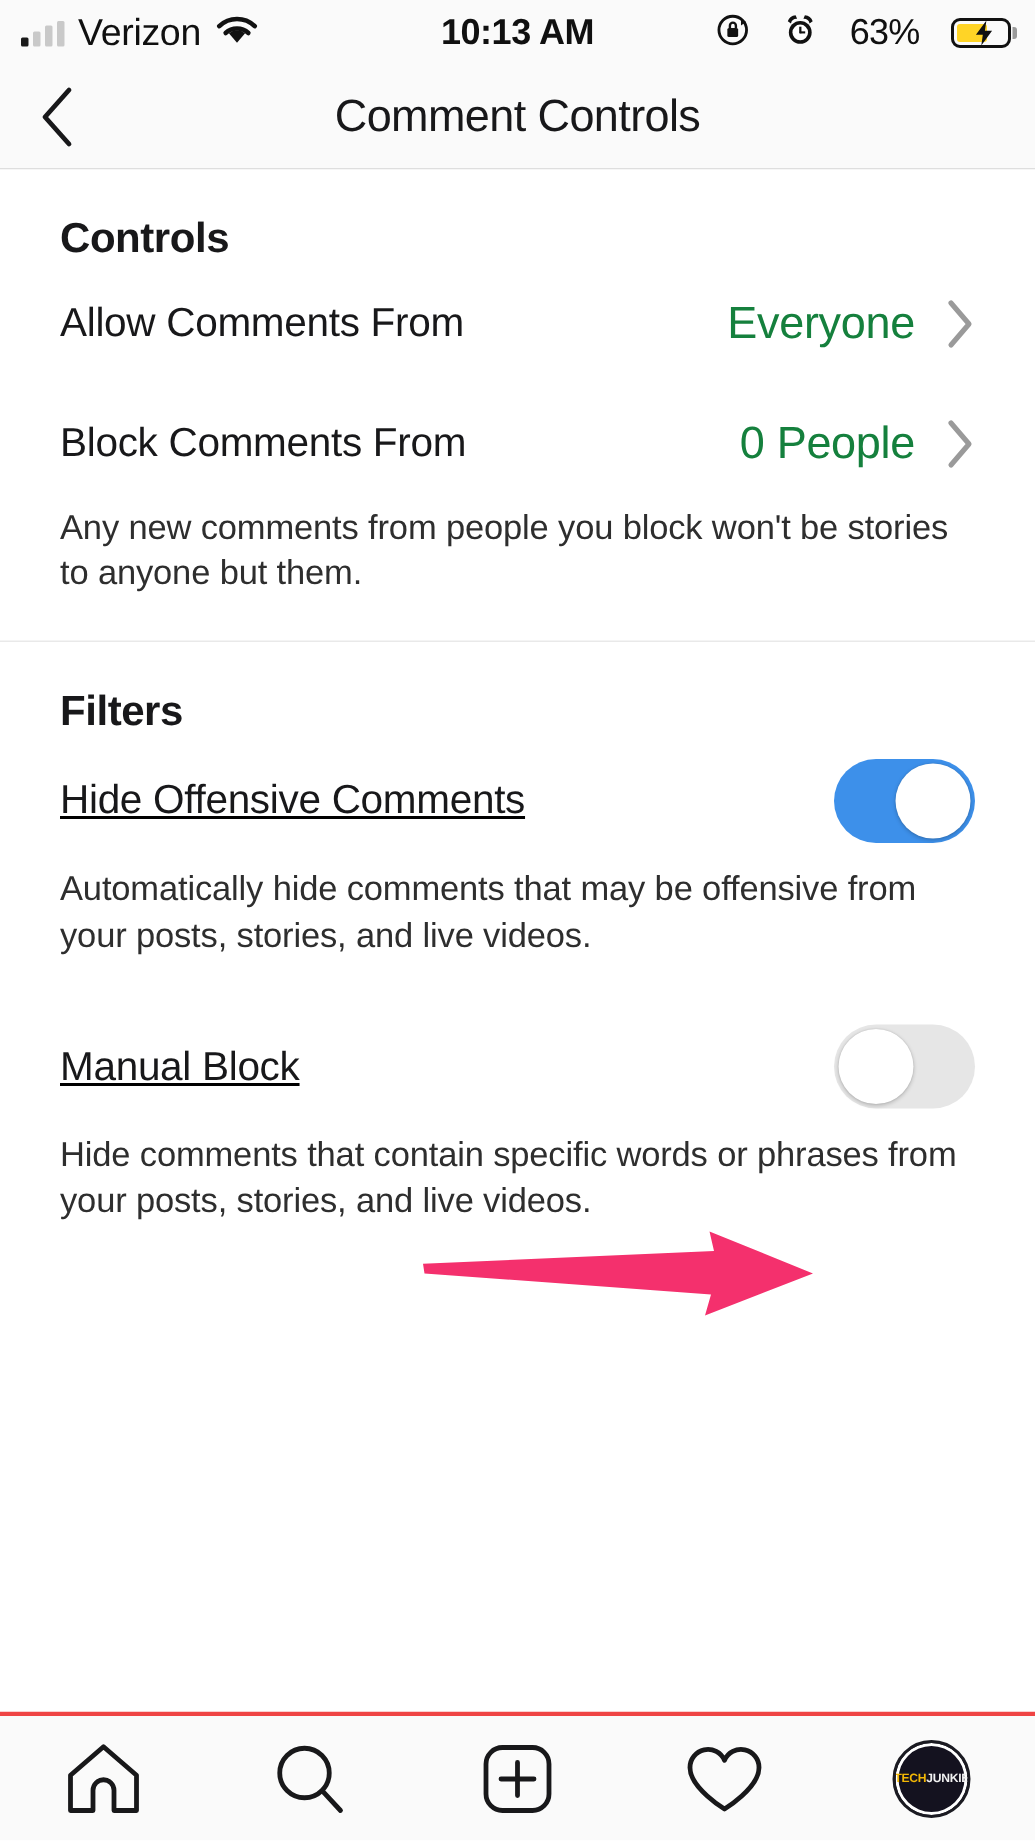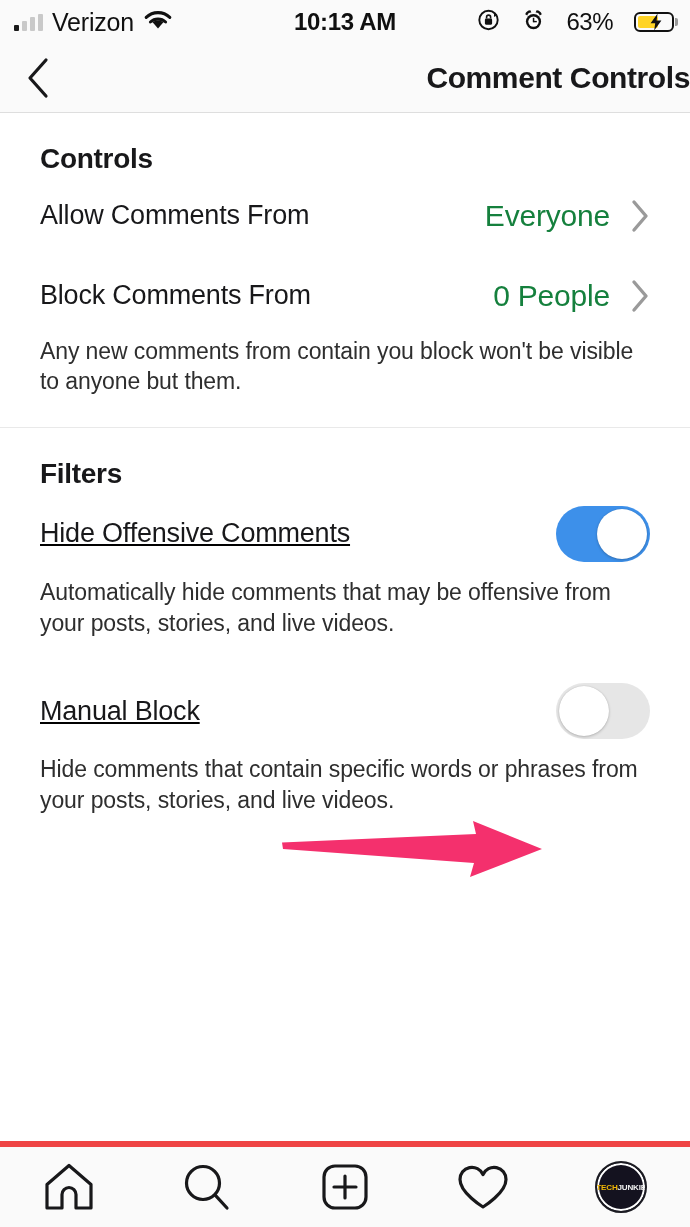--- a/index.html
+++ b/index.html
@@ -143,23 +143,23 @@
     display: flex;
     align-items: center;
     justify-content: center;
     padding-left: 4px;
     box-sizing: border-box;
     cursor: pointer;
   }
   .nav-title {
     position: absolute;
     left: 0; right: 0;
-    text-align: right;
+    text-align: center;
     font-size: 30px;
-    font-weight: bold;
+    font-weight: normal;
     color: #18181a;
     letter-spacing: -0.4px;
     pointer-events: none;
   }
 
   
   .content {
     flex: 1 1 auto;
     background: #ffffff;
     overflow: hidden;
@@ -254,21 +254,21 @@
     height: 62px;
     pointer-events: none;
     z-index: 20;
   }
 
   
   .tab-bar {
     flex: 0 0 86px;
     height: 86px;
     background: #fafafa;
-    border-top: 6px solid #ef4444;
+    border-top: 3px solid #ef4444;
     display: flex;
     align-items: center;
     justify-content: space-around;
     box-sizing: border-box;
   }
   .tab-item {
     flex: 1 1 0;
     display: flex;
     align-items: center;
     justify-content: center;
@@ -375,21 +375,21 @@
       </div>
 
       <div class="row">
         <span class="row-label">Block Comments From</span>
         <span class="row-value">0 People</span>
         <svg class="chevron-right" width="20" height="34" viewBox="0 0 20 34">
           <path d="M4 3 L16 17 L4 31" fill="none" stroke="#9a9a9a" stroke-width="3.4" stroke-linecap="round" stroke-linejoin="round"></path>
         </svg>
       </div>
 
-      <div class="row-desc">Any new comments from contain you block won't be visible to anyone but them.</div>
+      <div class="row-desc">Any new comments from people you block won't be stories to anyone but them.</div>
     </div>
 
     <div class="section-divider"></div>
 
     <div class="section">
       <div class="section-title">Filters</div>
 
       <div class="row row-toggle">
         <span class="row-label">Hide Offensive Comments</span>
         <span class="switch on">

